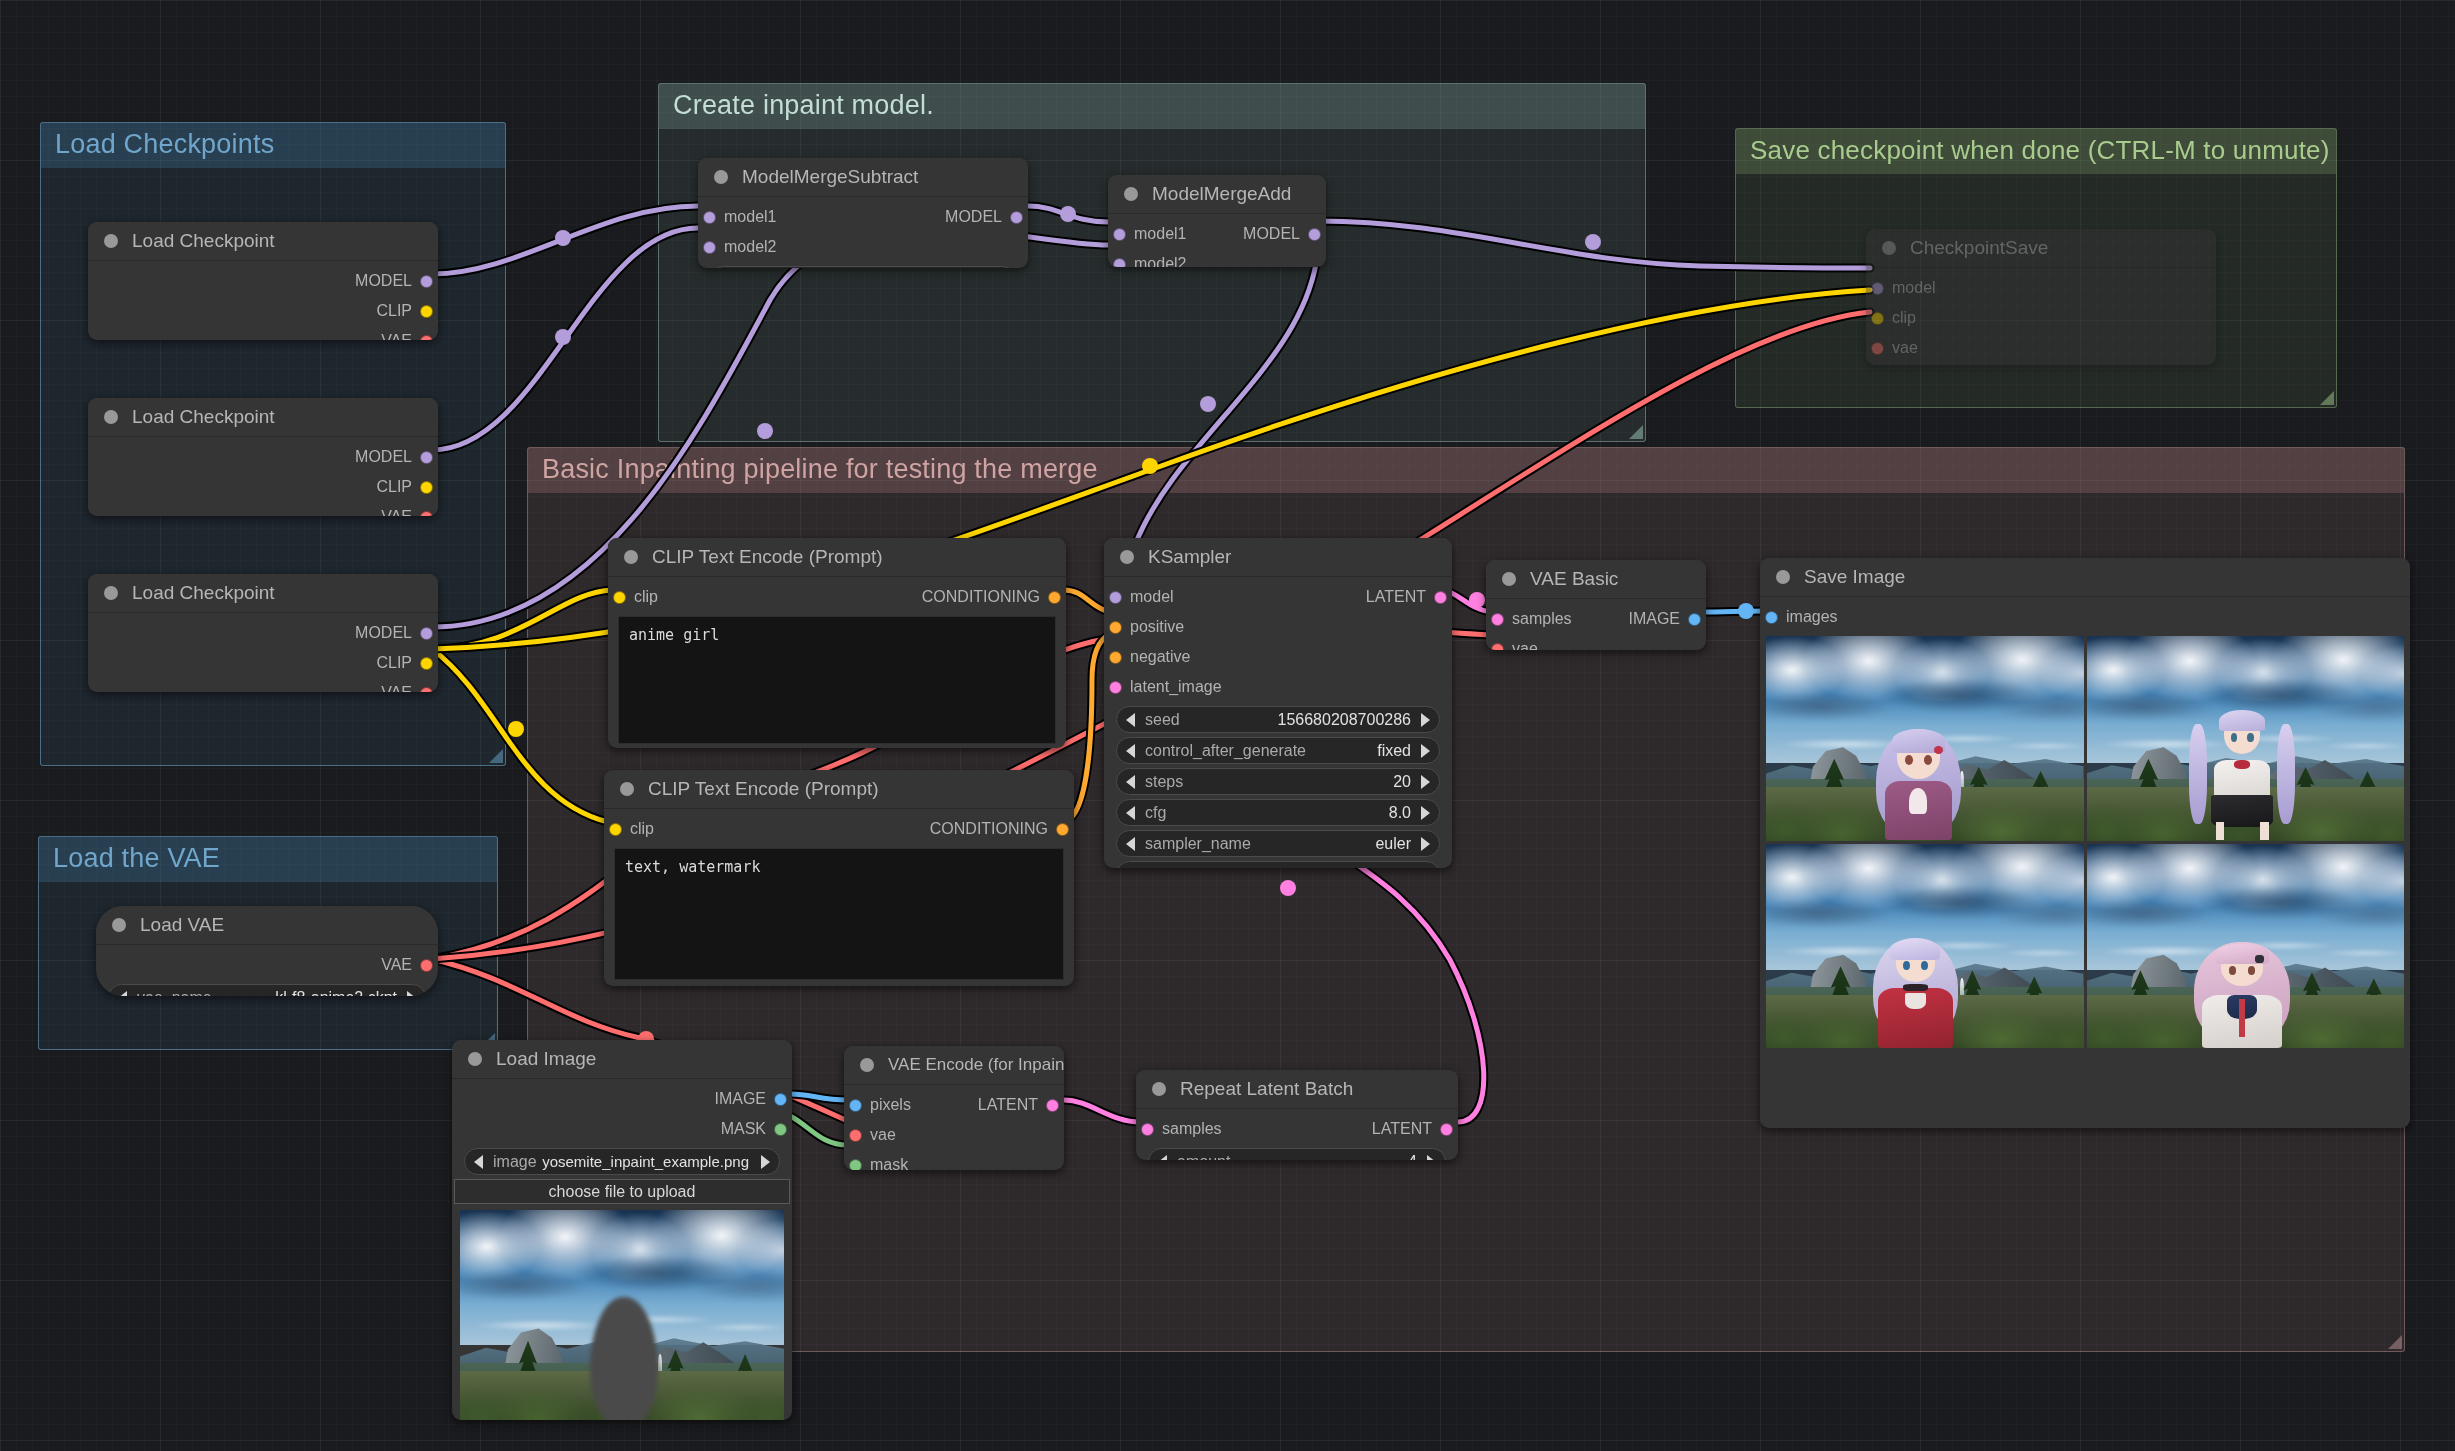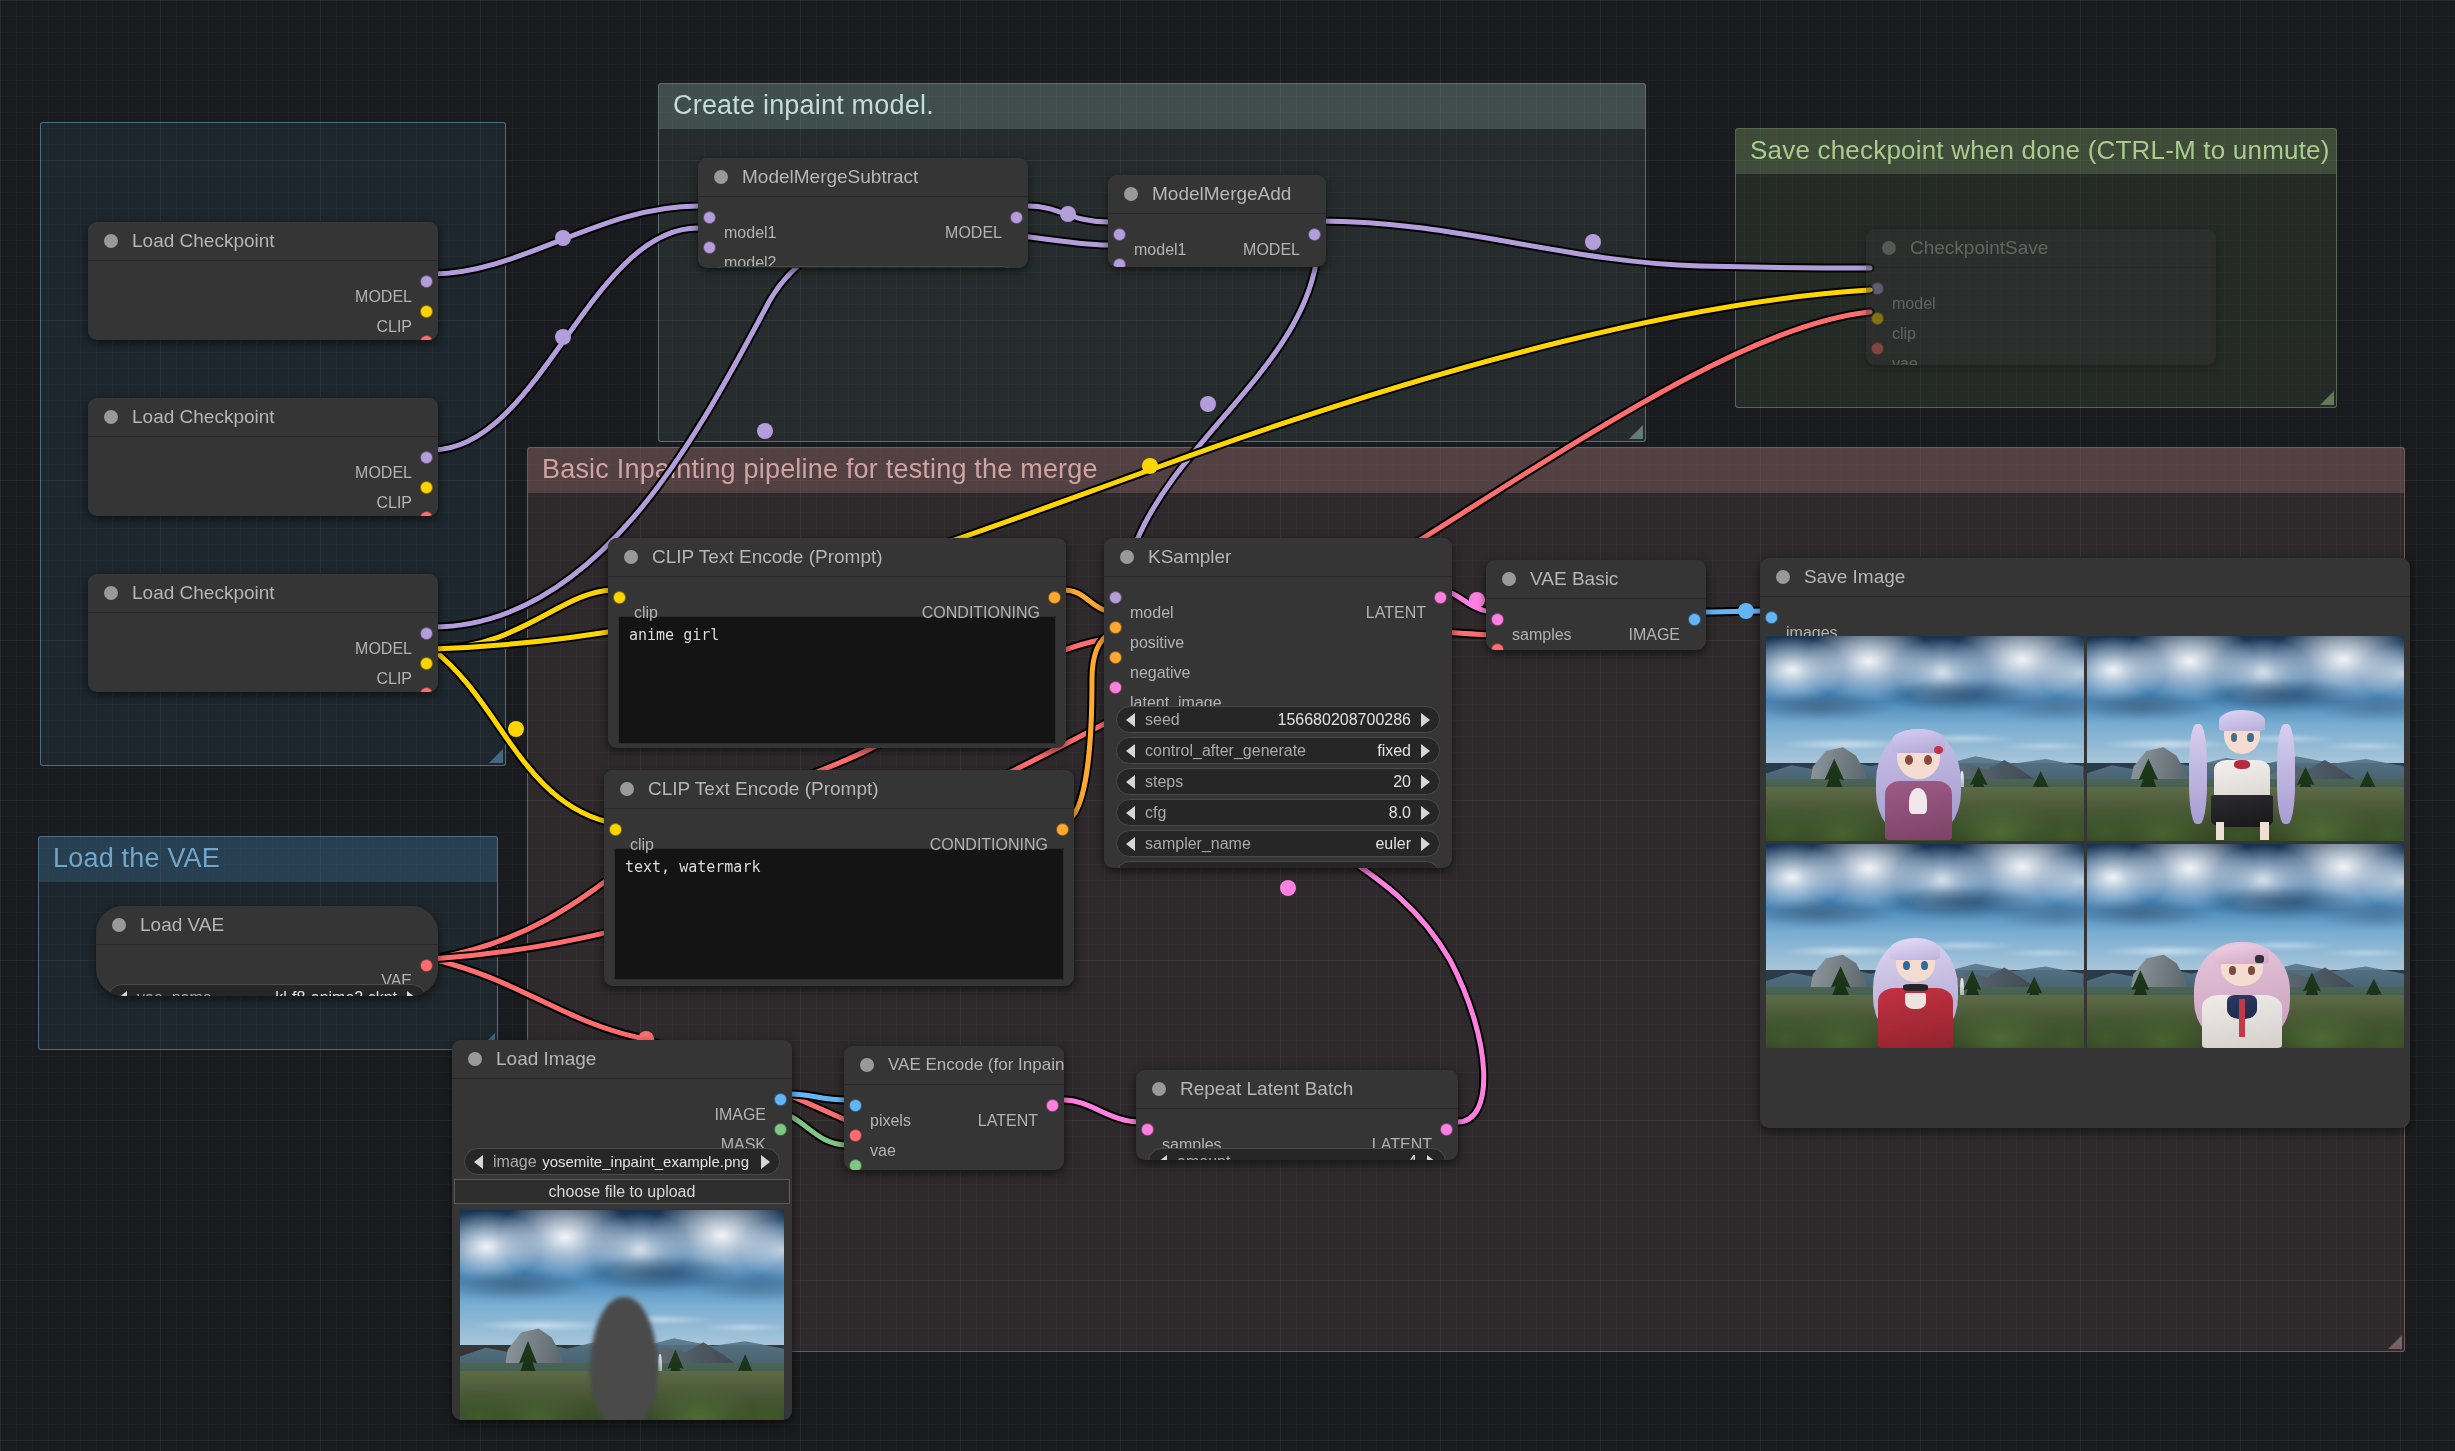--- a/index.html
+++ b/index.html
@@ -63,21 +63,21 @@
     width: 14px; height: 14px; border-radius: 50%;
     background: #999; margin-right: 14px; flex: none;
   }
   .node-title {
     font-size: 19px; color: #b6b6b6; white-space: nowrap;
   }
   .node-body { position: relative; padding: 9px 0 12px 0; }
 
   .slot-row { position: relative; height: 22px; margin: 0 0 8px 0; }
   .slot-in, .slot-out {
-    position: absolute; top: 16px; font-size: 16px; color: #b3b3b3; line-height: 22px;
+    position: absolute; top: 0; font-size: 16px; color: #b3b3b3; line-height: 22px;
     white-space: nowrap;
   }
   .slot-in { left: 26px; }
   .slot-out { right: 26px; }
   .port {
     position: absolute; width: 13px; height: 13px; border-radius: 50%;
     top: 5px; border: 1px solid rgba(0,0,0,0.45);
   }
   .port.left { left: 5px; }
   .port.right { right: 5px; }
@@ -231,20 +231,21 @@
   .char .body { position: absolute; border-radius: 22% 22% 6% 6%; }
   .char .eye { position: absolute; border-radius: 50%; }
   .char .tail { position: absolute; border-radius: 40%; }
 </style>
 </head>
 <body>
 
 <div id="canvas">
 
   <div class="group" style="left:40px;top:122px;width:466px;height:644px;background:rgba(63,120,158,0.13);border:1px solid rgba(110,170,205,0.55);">
+    <div class="group-title" style="color:#71a6cc;background:rgba(63,120,158,0.30);">Load Checkpoints</div>
     <div class="group-resizer" style="border-bottom:14px solid rgba(110,170,205,0.5);"></div>
   </div>
 
   <div class="group" style="left:658px;top:83px;width:988px;height:359px;background:rgba(120,160,150,0.13);border:1px solid rgba(160,200,190,0.45);">
     <div class="group-title" style="color:#c3ded5;background:rgba(130,170,160,0.28);">Create inpaint model.</div>
     <div class="group-resizer" style="border-bottom:14px solid rgba(160,200,190,0.5);"></div>
   </div>
 
   <div class="group" style="left:1735px;top:128px;width:602px;height:280px;background:rgba(110,150,90,0.13);border:1px solid rgba(160,200,140,0.40);">
     <div class="group-title" style="color:#a9cc8e;background:rgba(125,160,105,0.28);font-size:26px;">Save checkpoint when done (CTRL-M to unmute)</div>

